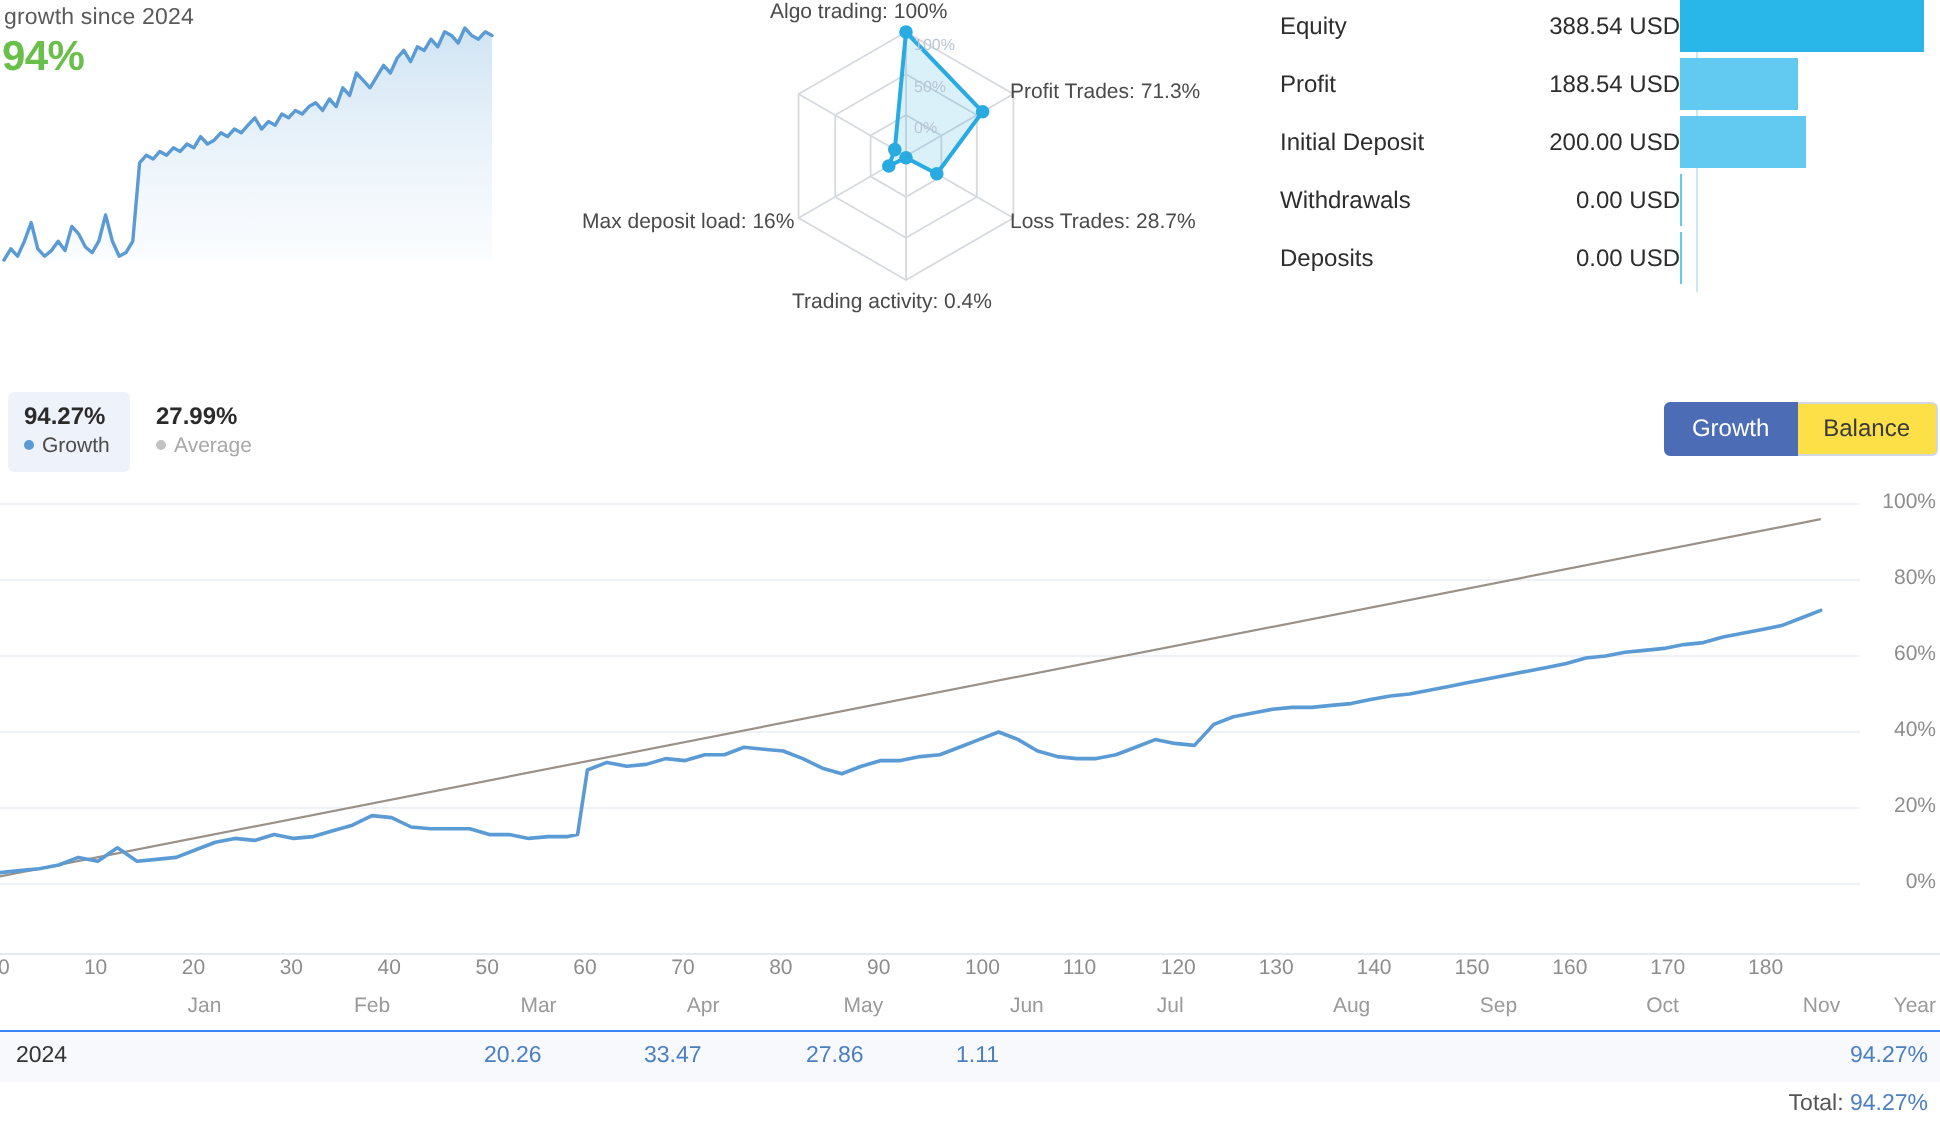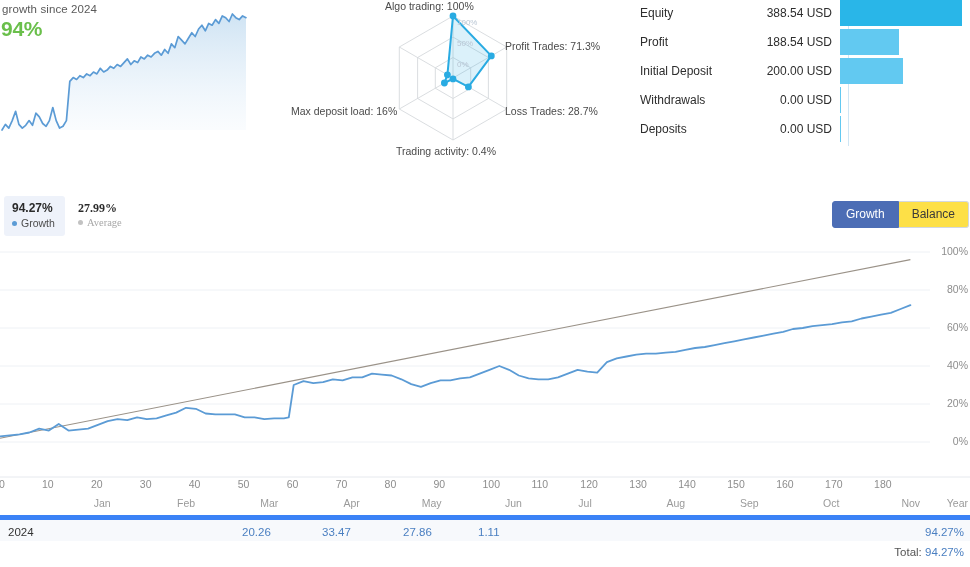--- a/index.html
+++ b/index.html
@@ -38,21 +38,21 @@
   .leverage { position: absolute; right: 2px; top: 1px; font-size: 12.5px; font-weight: 700; color: #2b2b2b; }
 
   
   .radar-wrap { position: absolute; left: 283px; top: 0; width: 340px; height: 170px; }
   .radar-label { position: absolute; font-size: 10.5px; color: #4a4a4a; white-space: nowrap; line-height: 13px; }
 
   
   .bars-panel { position: absolute; left: 640px; top: 0; width: 330px; height: 150px; }
   .bar-row { position: absolute; left: 0; width: 330px; height: 26px; display: flex; align-items: center; }
   .bar-label { width: 110px; text-align: left; font-size: 12px; color: #2d2d2d; }
-  .bar-value { width: 90px; text-align: right; font-size: 12px; color: #2d2d2d; padding-right: 8px; }
+  .bar-value { width: 90px; text-align: right; font-size: 12px; color: #2d2d2d; }
   .bar-track { position: relative; flex: 1; height: 26px; }
   .bar-fill { position: absolute; left: 0; top: 0; height: 26px; min-width: 1px; }
   .bar-axis { position: absolute; left: 848px; top: 0; width: 1px; height: 146px; background: #cfe6f5; }
 
   
   .stats-row { position: absolute; left: 0; top: 196px; width: 970px; height: 44px; }
   .stat-box { position: absolute; top: 0; padding: 5px 10px 6px 8px; border-radius: 3px; }
   .stat-box.active { background: #eef2fa; }
   .stat-val { font-size: 12px; font-weight: 700; color: #2b2b2b; line-height: 14px; }
   .stat-key { font-size: 10.5px; line-height: 14px; margin-top: 1px; }
@@ -72,21 +72,21 @@
 
   
   .chart-area { position: absolute; left: 0; top: 246px; width: 970px; height: 240px; }
   .chart-svg { position: absolute; left: 0; top: 0; }
   .ytick { position: absolute; right: 2px; font-size: 10.5px; color: #8d8d8d; text-align: right; width: 40px; }
   .xtick { position: absolute; top: 232px; font-size: 10.5px; color: #8d8d8d; }
   .xmonth { position: absolute; top: 251px; font-size: 10.5px; color: #9a9a9a; }
 
   
   .tbl { position: absolute; left: 0; top: 515px; width: 970px; }
-  .tbl-row { position: relative; height: 26px; background: #f7f9fc; border-top: 5px solid #3b82f6; }
+  .tbl-row { position: relative; height: 26px; background: #f7f9fc; border-top: 1px solid #3b82f6; }
   .tbl-year { position: absolute; left: 8px; top: 6px; font-size: 11.5px; color: #333; }
   .tbl-cell { position: absolute; top: 6px; font-size: 11.5px; color: #4a7fc1; text-align: right; }
   .tbl-total { position: absolute; right: 6px; top: 6px; font-size: 11.5px; color: #4a7fc1; }
   .tbl-foot { position: relative; height: 24px; }
   .tbl-foot-txt { position: absolute; right: 6px; top: 5px; font-size: 11.5px; color: #555; }
   .tbl-foot-txt b { color: #4a7fc1; font-weight: 400; }
 </style>
 </head>
 <body>
 
@@ -188,21 +188,21 @@
     </div>
   </div>
 
   <div class="stats-row">
     <div class="stat-box active stat-growth" style="left:4px;">
       <div class="stat-val">94.27%</div>
       <div class="stat-key">
         <span class="dot" id="dot-growth" style="background: rgb(91, 155, 213);"></span><span>Growth</span>
       </div>
     </div>
-    <div class="stat-box stat-avg" style="left:70px;font-family:Liberation Serif, serif;">
+    <div class="stat-box stat-avg" style="left:70px;">
       <div class="stat-val">27.99%</div>
       <div class="stat-key">
         <span class="dot" id="dot-avg" style="background: rgb(194, 194, 194);"></span><span>Average</span>
       </div>
     </div>
 
     <div class="toggle">
       <button class="sel">Growth</button>
       <button>Balance</button>
     </div>

